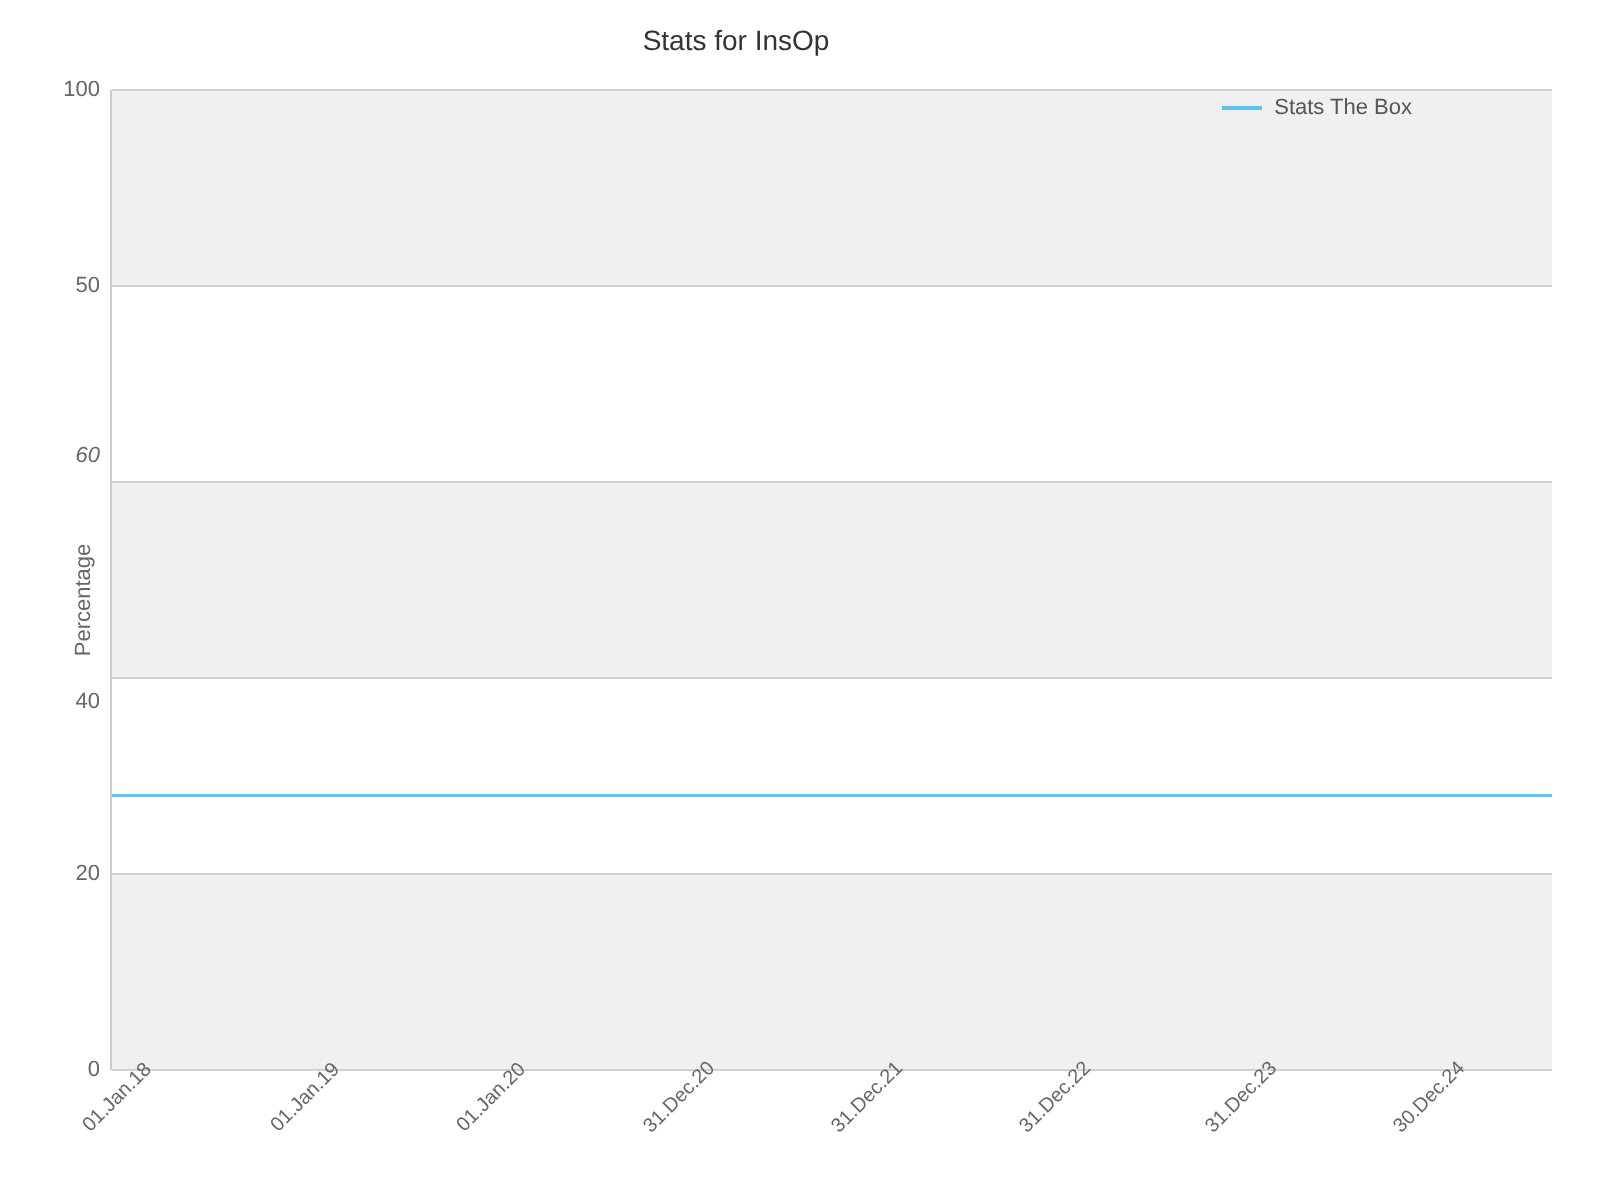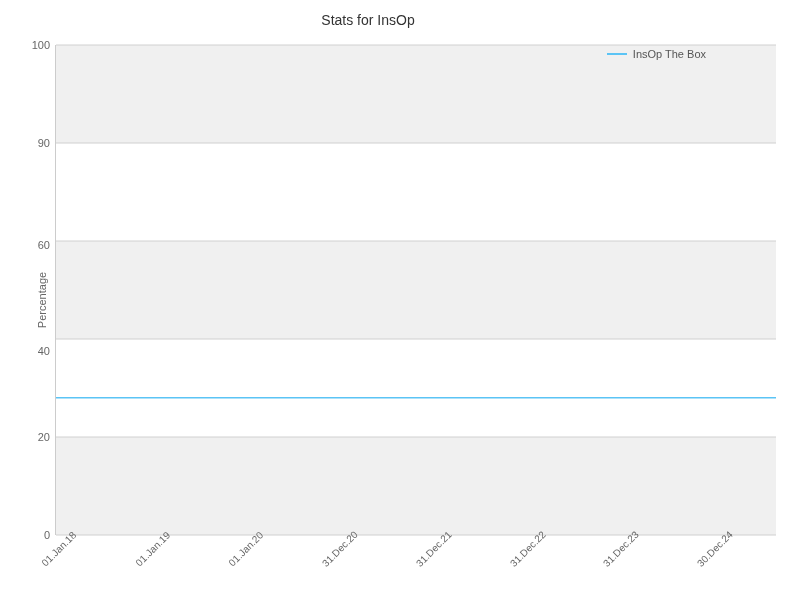--- a/index.html
+++ b/index.html
@@ -98,22 +98,22 @@
 <div class="chart-container">
   <div class="chart-title">Stats for InsOp</div>
 
   <div class="y-axis-title">Percentage</div>
 
   <div class="chart-area" id="chartArea">
 
   <div class="y-label" style="top: 490px;">0</div>
       <div class="y-label" style="top: 392px; text-align: right;">20</div>
       <div class="y-label" style="top: 294px; margin-top: 12px;">40</div>
-      <div class="y-label" style="top: 200px;">60</div>
-      <div class="y-label" style="top: 98px;">90</div>
+      <div class="y-label" style="top: 183px; font-style: italic;">60</div>
+      <div class="y-label" style="top: 98px;">50</div>
       <div class="y-label" style="top: 0px;">100</div>
       <svg class="chart-svg" width="100%" height="100%">
         <rect x="0" y="0" width="720" height="97.99999999999997" fill="#f0f0f0"></rect>
         <rect x="0" y="97.99999999999997" width="720" height="98.00000000000003" fill="#ffffff"></rect>
         <rect x="0" y="196" width="720" height="98" fill="#f0f0f0"></rect>
         <rect x="0" y="294" width="720" height="98" fill="#ffffff"></rect>
         <rect x="0" y="392" width="720" height="98" fill="#f0f0f0"></rect>
         <line x1="0" y1="490" x2="720" y2="490" stroke="#d0d0d0" stroke-width="1"></line>
         <line x1="0" y1="392" x2="720" y2="392" stroke="#d0d0d0" stroke-width="1"></line>
         <line x1="0" y1="294" x2="720" y2="294" stroke="#d0d0d0" stroke-width="1"></line>
@@ -130,15 +130,15 @@
       <div class="x-label" style="left: 28.5714%;">01.Jan.20</div>
       <div class="x-label" style="left: 42.8571%;">31.Dec.20</div>
       <div class="x-label" style="left: 57.1429%;">31.Dec.21</div>
       <div class="x-label" style="left: 71.4286%;">31.Dec.22</div>
       <div class="x-label" style="left: 85.7143%;">31.Dec.23</div>
       <div class="x-label" style="left: 100%;">30.Dec.24</div>
     </div>
 
   <div class="legend">
     <div class="legend-line"></div>
-    <span>InsOp The Box</span>
+    <span>Stats The Box</span>
   </div>
 </div>
 
 </body></html>

